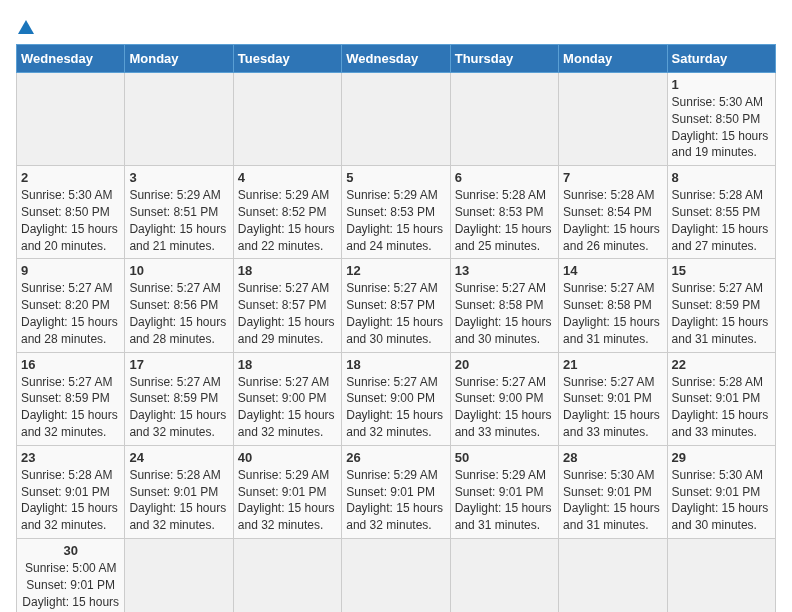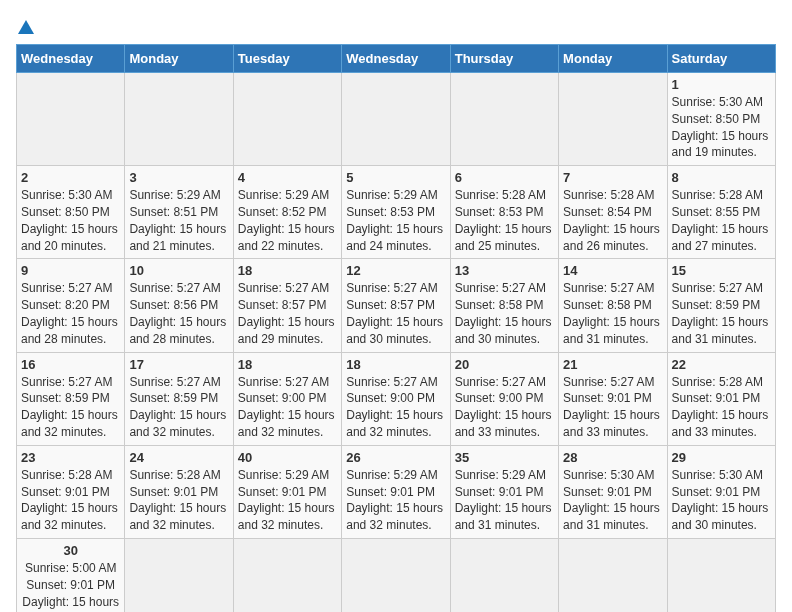--- a/index.html
+++ b/index.html
@@ -282,21 +282,21 @@
 Sunset: 9:01 PM
 Daylight: 15 hours and 32 minutes.</div>
         </td>
         <td class="day-cell">
           <div class="day-number">26</div>
           <div class="day-info">Sunrise: 5:29 AM
 Sunset: 9:01 PM
 Daylight: 15 hours and 32 minutes.</div>
         </td>
         <td class="day-cell">
-          <div class="day-number">35</div>
+          <div class="day-number">50</div>
           <div class="day-info">Sunrise: 5:29 AM
 Sunset: 9:01 PM
 Daylight: 15 hours and 31 minutes.</div>
         </td>
         <td class="day-cell">
           <div class="day-number">28</div>
           <div class="day-info">Sunrise: 5:30 AM
 Sunset: 9:01 PM
 Daylight: 15 hours and 31 minutes.</div>
         </td>

